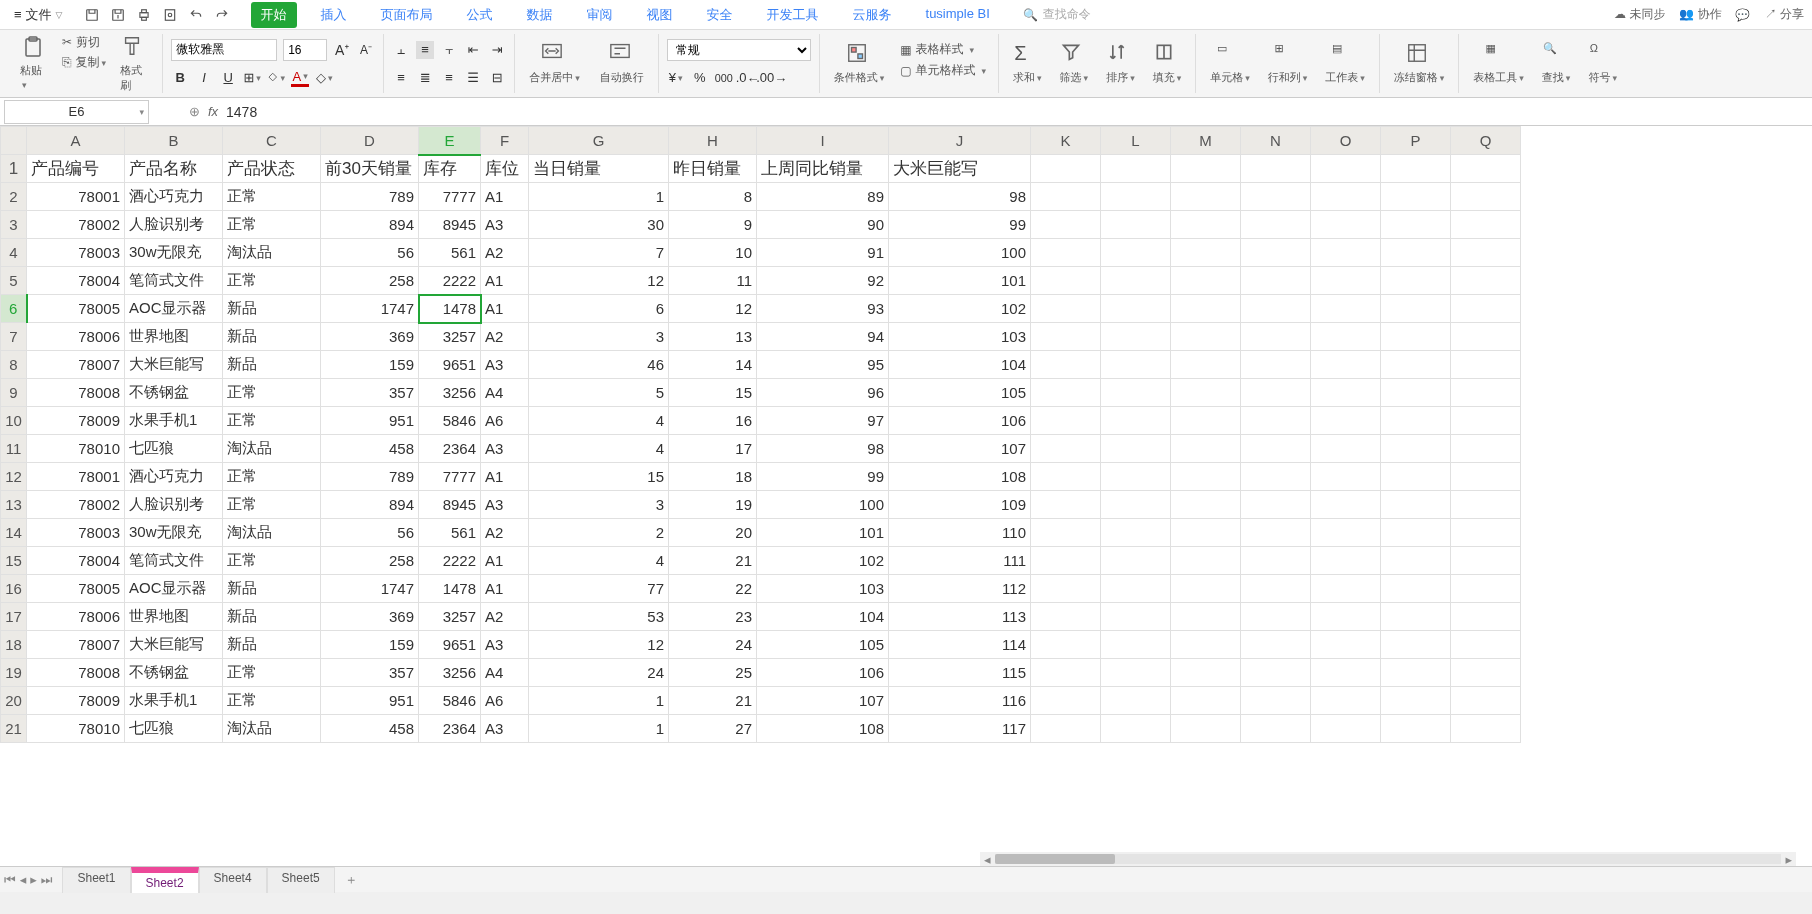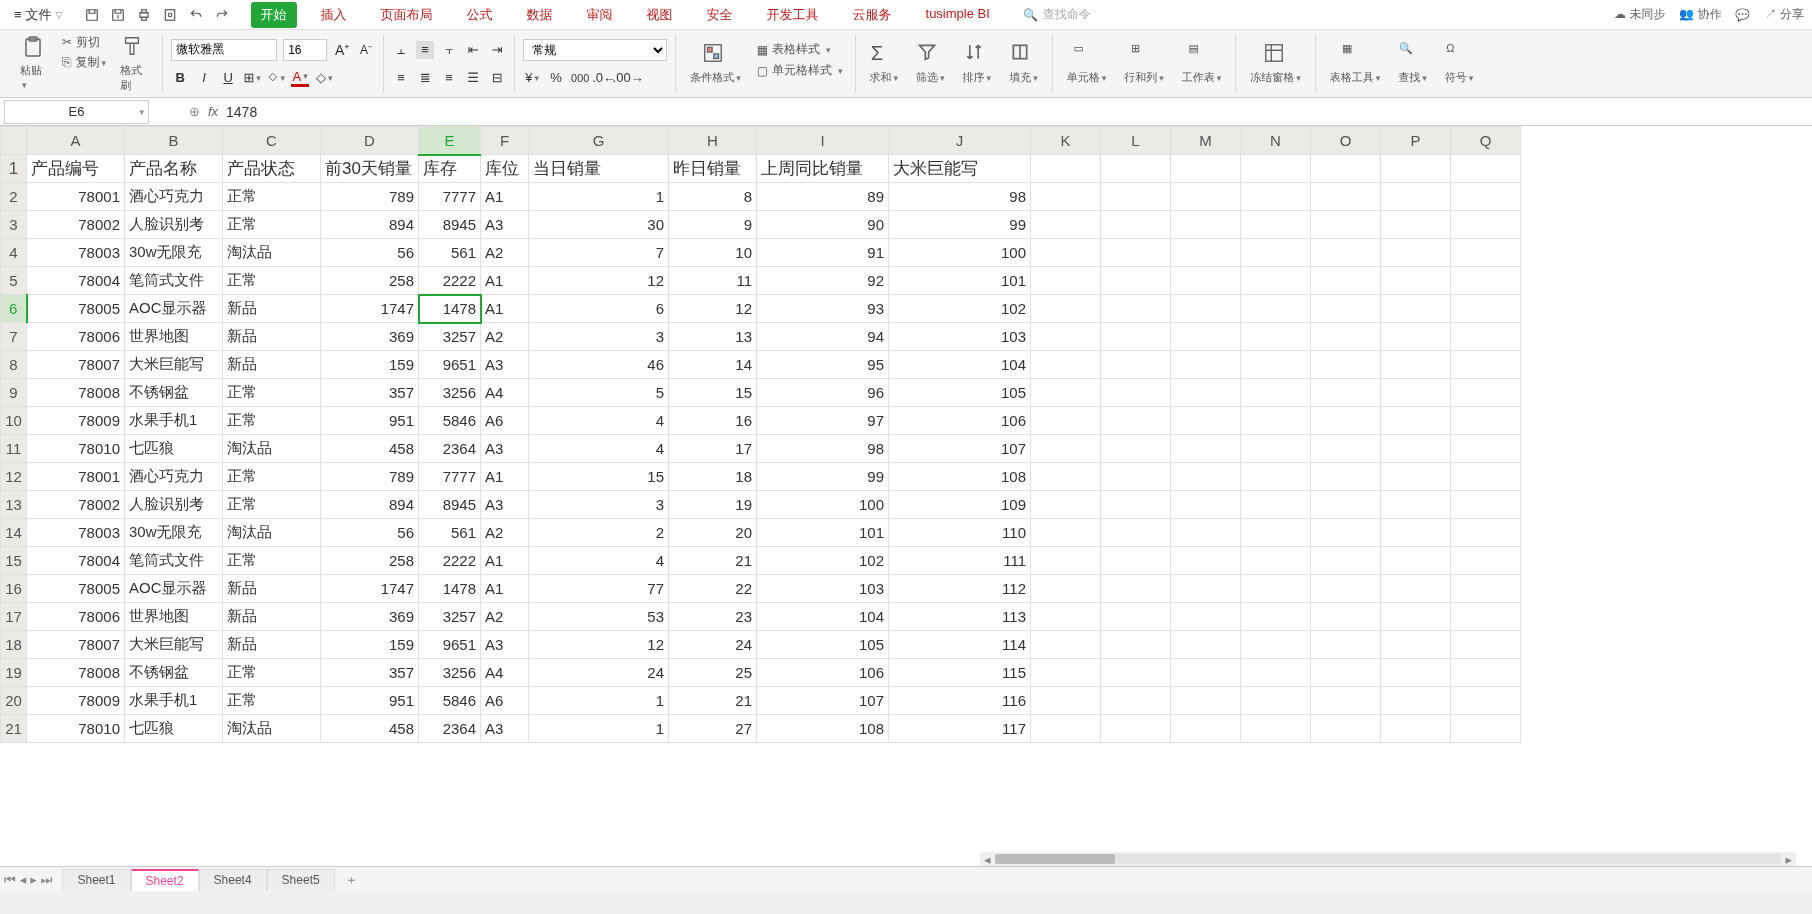--- a/index.html
+++ b/index.html
@@ -5,21 +5,21 @@
 * { margin: 0; padding: 0; box-sizing: border-box; font-family: "微软雅黑", "Microsoft YaHei", sans-serif; }
 body { background: #f0f0f0; width: 1812px; height: 914px; overflow: hidden; font-size: 13px; color: #333; }
 
 
 .menubar { height: 30px; background: #fff; display: flex; align-items: center; padding: 0 8px; border-bottom: 1px solid #ddd; }
 .menubar .left { display: flex; align-items: center; gap: 4px; }
 .menubar .file-btn { display: flex; align-items: center; gap: 4px; padding: 2px 6px; }
 .menubar .qat { display: flex; gap: 8px; margin-left: 10px; }
 .menubar .qat-icon { width: 18px; height: 18px; display: flex; align-items: center; justify-content: center; color: #555; }
 .menubar .tabs { display: flex; gap: 14px; margin-left: 16px; }
-.menubar .tab { padding: 4px 10px; font-size: 13px; color: #b91c1c; cursor: pointer; }
+.menubar .tab { padding: 4px 10px; font-size: 13px; color: #3b82f6; cursor: pointer; }
 .menubar .tab.active { background: #22a637; color: #fff; border-radius: 3px; }
 .menubar .search-cmd { margin-left: 20px; display: flex; align-items: center; gap: 4px; color: #aaa; font-size: 12px; }
 .menubar .right { margin-left: auto; display: flex; align-items: center; gap: 14px; color: #666; font-size: 12px; }
 
 
 .ribbon { height: 68px; background: #f5f5f5; border-bottom: 1px solid #ccc; display: flex; padding: 4px 6px; }
 .ribbon-group { display: flex; flex-direction: column; padding: 0 8px; border-right: 1px solid #ddd; justify-content: center; }
 .ribbon-group:last-child { border-right: none; }
 .ribbon-row { display: flex; align-items: center; gap: 6px; height: 28px; }
 .ribbon-btn { display: flex; flex-direction: column; align-items: center; gap: 2px; padding: 2px 6px; font-size: 11px; color: #555; }
@@ -56,21 +56,21 @@
 
 
 .hscroll { position: absolute; bottom: 0; left: 980px; right: 16px; height: 14px; background: #f0f0f0; display: flex; align-items: center; }
 .hscroll-track { flex: 1; height: 10px; background: #e4e4e4; position: relative; }
 .hscroll-thumb { position: absolute; left: 0; width: 120px; height: 10px; background: #bbb; border-radius: 2px; }
 
 
 .sheet-bar { height: 26px; background: #f4f4f4; border-top: 1px solid #ccc; display: flex; align-items: center; padding: 0 4px; gap: 2px; }
 .sheet-nav { display: flex; gap: 4px; margin-right: 8px; color: #888; }
 .sheet-tab { padding: 3px 14px; background: #eee; font-size: 12px; border: 1px solid #ddd; border-bottom: none; color: #555; }
-.sheet-tab.active { background: #fff; color: #ec4899; border-top: 2px solid #ec4899; }
+.sheet-tab.active { background: #fff; color: #701a75; border-top: 6px solid #ec4899; }
 .sheet-add { padding: 3px 8px; color: #888; }
 
 svg { display: block; }
 </style>
 </head>
 <body>
 
 <div class="menubar">
   <div class="left">
     <span class="file-btn">
@@ -206,20 +206,42 @@
     </div>
     <div class="ribbon-row">
       <span class="ribbon-icon">≡</span>
       <span class="ribbon-icon">≣</span>
       <span class="ribbon-icon">≡</span>
       <span class="ribbon-icon">☰</span>
       <span class="ribbon-icon">⊟</span>
     </div>
   </div>
 
+  <div class="ribbon-group">
+    <div style="display:flex;gap:8px">
+      <div class="ribbon-btn">
+        <span class="ribbon-icon-lg">
+            <svg width="22" height="18" viewBox="0 0 24 18" fill="none" stroke="#666" stroke-width="1.5">
+              <rect x="2" y="2" width="20" height="14"></rect>
+              <path d="M8 9h8M8 6l-3 3 3 3M16 6l3 3-3 3"></path>
+            </svg>
+          </span>
+        <span class="dd-arrow">合并居中</span>
+      </div>
+      <div class="ribbon-btn">
+        <span class="ribbon-icon-lg">
+            <svg width="22" height="18" viewBox="0 0 24 18" fill="none" stroke="#666" stroke-width="1.5">
+              <rect x="2" y="2" width="20" height="14"></rect>
+              <path d="M6 6h12M6 12h6"></path>
+            </svg>
+          </span>
+        <span>自动换行</span>
+      </div>
+    </div>
+  </div>
 
   <div class="ribbon-group">
     <div class="ribbon-row">
       <select class="font-select" style="width:144px"><option>常规</option></select>
     </div>
     <div class="ribbon-row">
       <span class="ribbon-icon dd-arrow">¥</span>
       <span class="ribbon-icon">%</span>
       <span class="ribbon-icon">
           <sup>000</sup>

